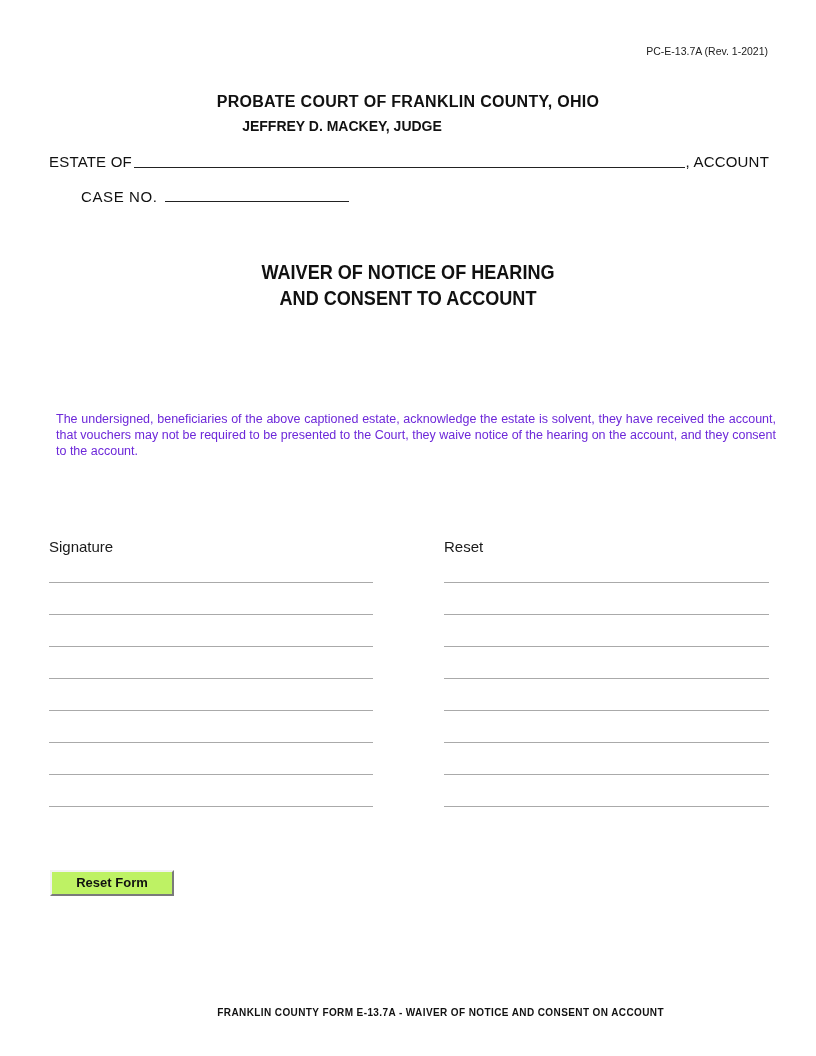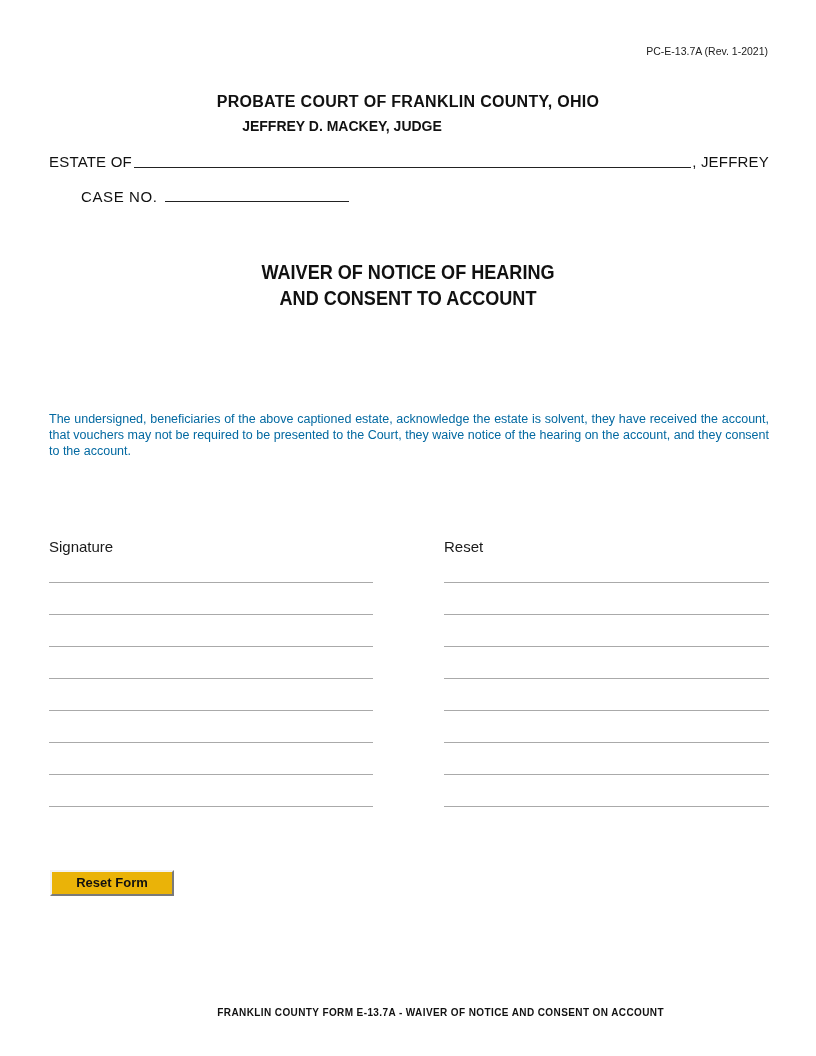--- a/index.html
+++ b/index.html
@@ -7,38 +7,38 @@
     body { position: relative; font-family: "Liberation Sans", sans-serif; color: #111111; overflow: hidden; }
     .abs { position: absolute; }
     .form-id { top: 45px; right: 48px; font-size: 10.5px; color: #222; }
     .court-title { top: 93px; left: 0; width: 816px; text-align: center; font-size: 16px; font-weight: bold; letter-spacing: 0.3px; }
     .judge { top: 118px; left: 0; width: 684px; text-align: center; font-size: 14px; font-weight: bold; }
     .estate-row { top: 153px; left: 49px; width: 720px; height: 20px; display: flex; font-size: 15px; letter-spacing: 0.2px; }
     .estate-row .fill { flex: 1; border-bottom: 1px solid #222; height: 15px; margin: 0 1px 2px 2px; }
     .case-row { top: 185px; left: 49px; height: 20px; display: flex; align-items: flex-end; font-size: 15px; letter-spacing: 0.6px; margin-left: 32px; }
     .case-row .fill { width: 184px; border-bottom: 1px solid #222; height: 15px; margin: 0 0 3px 8px; }
     .doc-title { top: 259px; left: 0; width: 816px; text-align: center; font-size: 21px; font-weight: bold; line-height: 26px; transform: scaleX(0.86); transform-origin: center; }
-    .body-text { top: 411px; left: 49px; width: 720px; font-size: 12.5px; line-height: 16px; text-align: justify; color: #0369a1; }
+    .body-text { top: 411px; left: 56px; width: 720px; font-size: 12.5px; line-height: 16px; text-align: justify; color: #6d28d9; }
     .col-label { top: 538px; font-size: 15px; color: #1a1a1a; }
     .sig-line { height: 1px; background: #333; border-bottom: 1px solid #aaa; }
-    .reset-btn { top: 870px; left: 50px; width: 124px; height: 26px; background: #eab308; border: 2px solid; border-color: #f2f2f2 #7a7a7a #7a7a7a #f2f2f2; font-family: "Liberation Sans", sans-serif; font-size: 13px; font-weight: bold; color: #111; text-align: center; line-height: 20px; cursor: pointer; }
+    .reset-btn { top: 870px; left: 50px; width: 124px; height: 26px; background: #bef264; border: 2px solid; border-color: #f2f2f2 #7a7a7a #7a7a7a #f2f2f2; font-family: "Liberation Sans", sans-serif; font-size: 13px; font-weight: bold; color: #111; text-align: center; line-height: 20px; cursor: pointer; }
     .footer { top: 1007px; left: 0; width: 664px; text-align: right; font-size: 10px; font-weight: bold; letter-spacing: 0.4px; }
   </style>
 </head>
 <body>
 
 <div class="abs form-id">PC-E-13.7A (Rev. 1-2021)</div>
 
 <div class="abs court-title">PROBATE COURT OF FRANKLIN COUNTY, OHIO</div>
 <div class="abs judge">JEFFREY D. MACKEY, JUDGE</div>
 
 <div class="abs estate-row">
   <span>ESTATE OF</span>
   <span class="fill"></span>
-  <span>, JEFFREY</span>
+  <span>, ACCOUNT</span>
 </div>
 
 <div class="abs case-row">
   <span>CASE NO.</span>
   <span class="fill"></span>
 </div>
 
 <div class="abs doc-title">
   <div>WAIVER OF NOTICE OF HEARING</div>
   <div>AND CONSENT TO ACCOUNT</div>

